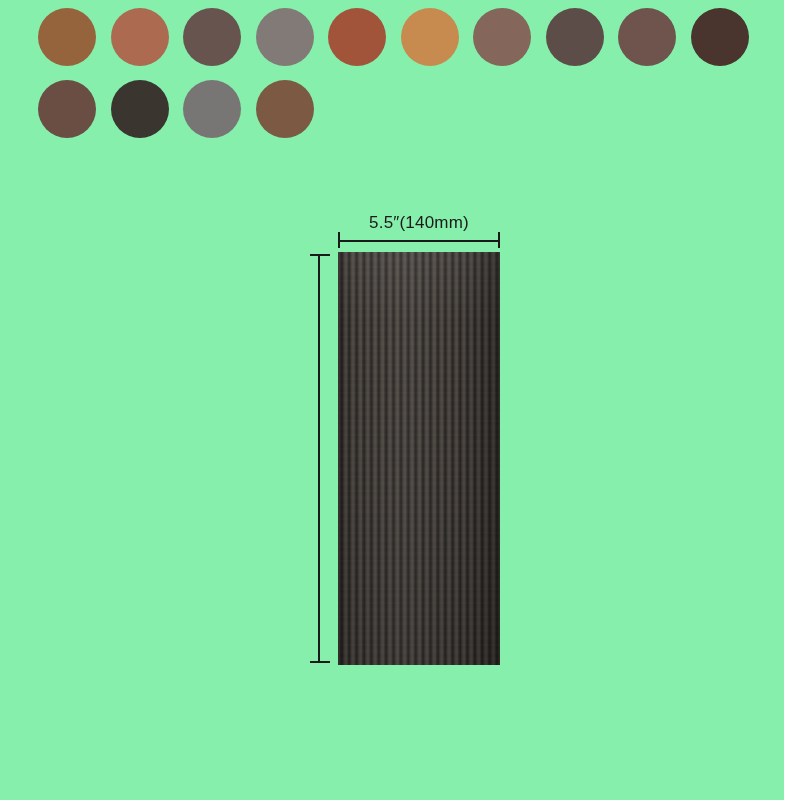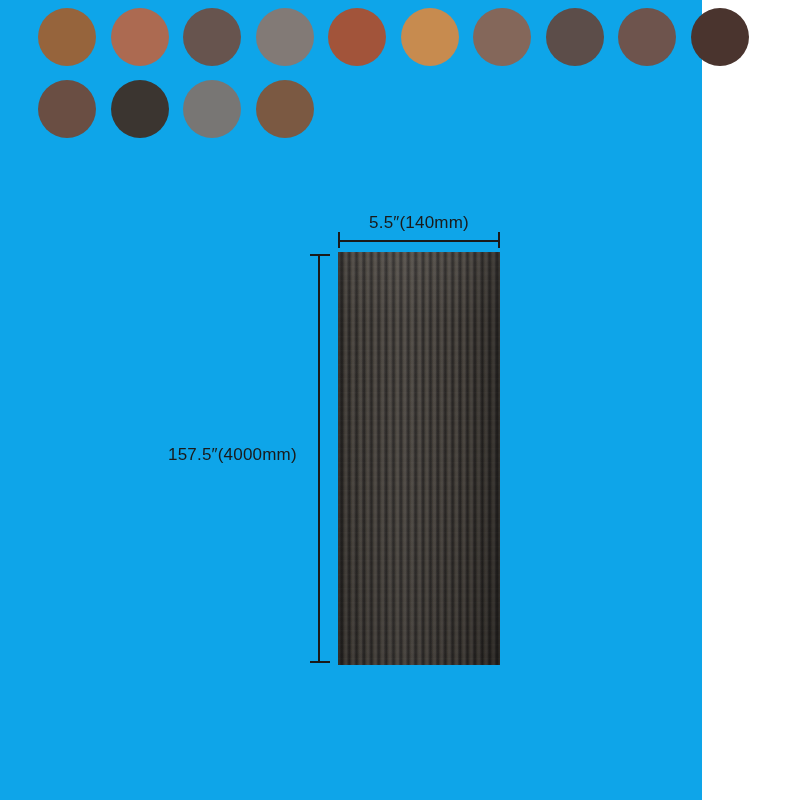--- a/index.html
+++ b/index.html
@@ -13,23 +13,23 @@
     height: 800px;
     position: relative;
     overflow: hidden;
     font-family: "Liberation Sans", sans-serif;
     -webkit-font-smoothing: antialiased;
   }
 
   #stage {
     position: absolute;
     left: 0; top: 0;
-    width: 702px;
+    width: 784px;
     height: 800px;
-    background: #0ea5e9;
+    background: #86efac;
   }
 
   
   .swatch-panel {
     position: absolute;
     left: 0;
     top: 0;
     width: 800px;
     height: 150px;
   }
@@ -206,21 +206,20 @@
       </div>
   </div>
 
   <div class="drawing">
 
     <div class="dim-label dim-label-width" style="color: rgb(26, 26, 26);">5.5″(140mm)</div>
     <div class="dim-line dim-h-top" style="background: rgb(26, 26, 26);"></div>
     <div class="dim-tick-v dim-tick-left" style="background: rgb(26, 26, 26);"></div>
     <div class="dim-tick-v dim-tick-right" style="background: rgb(26, 26, 26);"></div>
 
-    <div class="dim-label dim-label-length" style="color: rgb(26, 26, 26);">157.5″(4000mm)</div>
     <div class="dim-line dim-v-left" style="background: rgb(26, 26, 26);"></div>
     <div class="dim-tick-h dim-tick-top-h" style="background: rgb(26, 26, 26);"></div>
     <div class="dim-tick-h dim-tick-bottom-h" style="background: rgb(26, 26, 26);"></div>
 
     <div class="board" style="background: rgb(58, 54, 52);">
       <div class="board-grooves"></div>
       <div class="board-grain"></div>
       <div class="board-shade"></div>
     </div>
 

